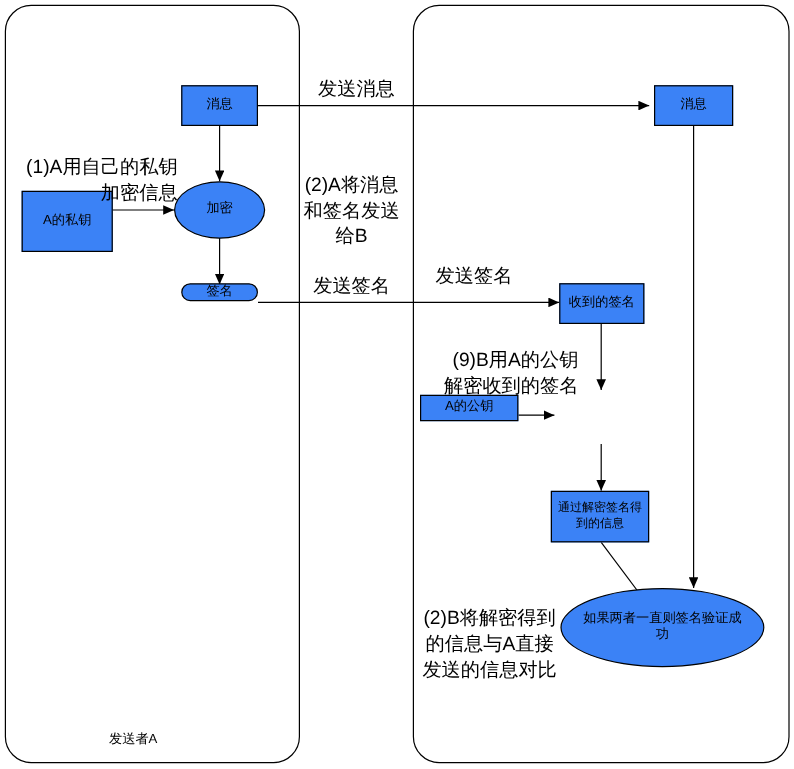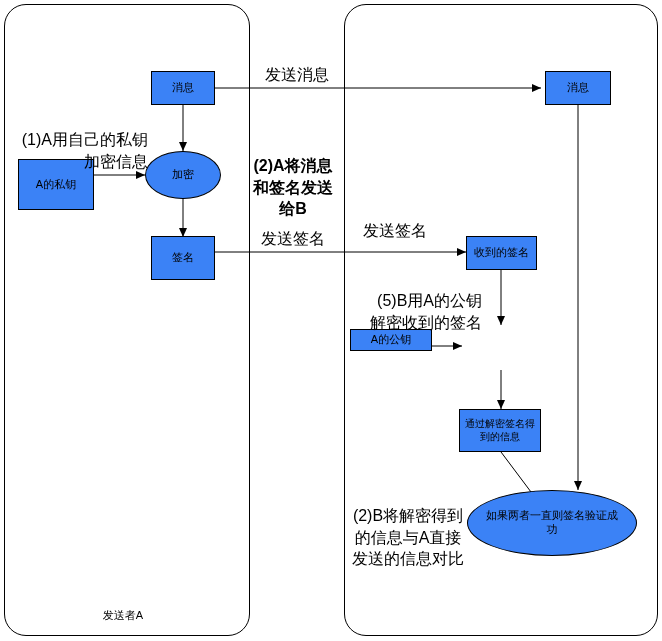--- a/index.html
+++ b/index.html
@@ -101,21 +101,21 @@
 
     <path d="M578,105 L578,490" stroke="#000000" fill="none" marker-end="url(#arrow)"></path>
   </svg>
 
   <div class="node" style="left:151px; top:71px; width:64px; height:34px;">消息</div>
 
   <div class="node" style="left:18px; top:159px; width:76px; height:51px;">A的私钥</div>
 
   <div class="node ellipse" style="left:145px; top:151px; width:76px; height:48px;">加密</div>
 
-  <div class="node" style="left:151px; top:236px; width:64px; height:44px;">签名</div>
+  <div class="node" style="left:151px; top:236px; width:64px; height:15px;border-radius:10px;">签名</div>
 
   <div class="node" style="left:545px; top:71px; width:66px; height:34px;">消息</div>
 
   <div class="node" style="left:466px; top:236px; width:71px; height:34px;">收到的签名</div>
 
   <div class="node" style="left:350px; top:329px; width:82px; height:22px;">A的公钥</div>
 
 
   <div class="node" style="left:459px; top:409px; width:82px; height:43px; font-size:10px; padding:1px 3px;">通过解密签名得到的信息</div>
 
@@ -123,28 +123,28 @@
 
   <div class="label" style="left:262px; top:64px; width:70px;">发送消息</div>
 
   <div class="label" style="left:258px; top:228px; width:70px;">发送签名</div>
 
   <div class="label" style="left:360px; top:220px; width:70px;">发送签名</div>
 
   <div class="label left" style="left:18px; top:129px; width:130px;">(1)A用自己的私钥
 加密信息</div>
 
-  <div class="label" style="left:250px; top:155px; width:86px;font-weight:bold;">(2)A将消息
+  <div class="label" style="left:250px; top:144px; width:86px;">(2)A将消息
 和签名发送
 给B</div>
 
-  <div class="label left" style="left:352px; top:290px; width:130px;">(5)B用A的公钥
+  <div class="label left" style="left:352px; top:290px; width:130px;">(9)B用A的公钥
 解密收到的签名</div>
 
   <div class="label" style="left:352px; top:505px; width:112px;">(2)B将解密得到
 的信息与A直接
 发送的信息对比</div>
 
-  <div class="container-label" style="left:20px; top:608px; width:206px;">发送者A</div>
+  <div class="container-label" style="left:8px; top:608px; width:206px;">发送者A</div>
 
   <div class="container-label" style="left:344px; top:608px; width:320px;margin-top:32px;">发送者B</div>
 
 </div>
 
 </body></html>

